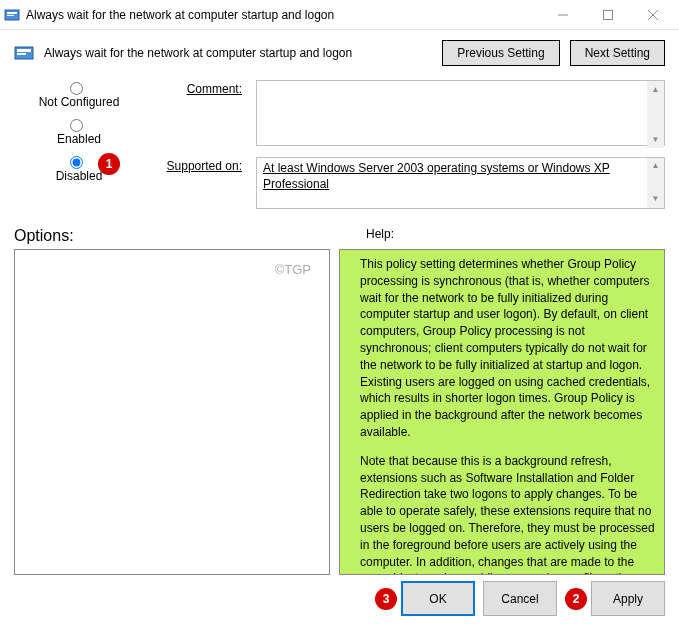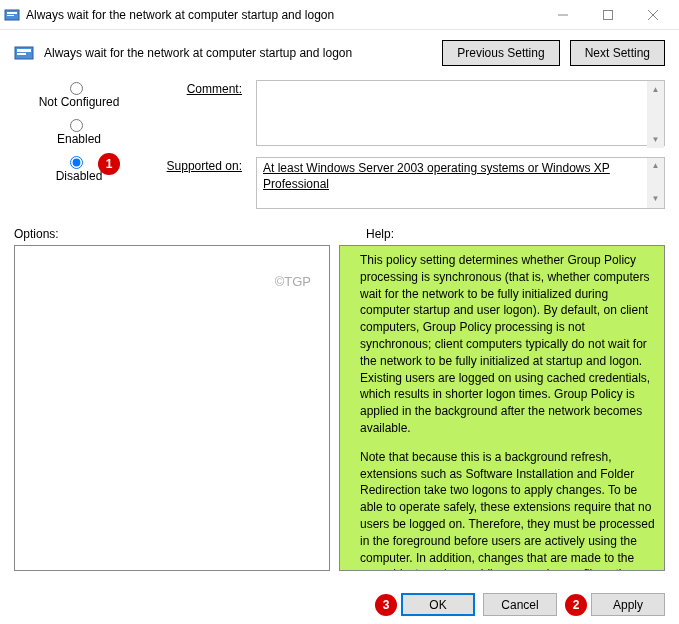--- a/index.html
+++ b/index.html
@@ -25,32 +25,32 @@
     
     .form-col { flex: 1; }
     .form-row { display: flex; gap: 14px; margin-bottom: 8px; text-decoration: underline; }
     .form-label { width: 80px; text-align: right; font-size: 12px; padding-top: 2px; }
     .comment-box { flex: 1; border: 1px solid #c0c0c0; background: #fff; height: 66px; position: relative; resize: none; font-family: inherit; font-size: 12px; padding: 3px; }
     .supported-box { flex: 1; border: 1px solid #c0c0c0; background: #fff; height: 52px; padding: 3px 18px 3px 6px; font-size: 12px; line-height: 1.3; position: relative; overflow: hidden; }
     .vscroll-stub { position: absolute; right: 0; top: 0; bottom: 0; width: 17px; background: #f0f0f0; display: flex; flex-direction: column; justify-content: space-between; }
     .vscroll-stub .arr { width: 17px; height: 17px; display: flex; align-items: center; justify-content: center; color: #888; font-size: 8px; }
     
     .body-labels { display: flex; padding: 10px 14px 4px 14px; }
-    .body-labels .lab-left { width: 324px; font-size: 12px; }
+    .body-labels .lab-left { width: 324px; font-size: 16px; }
     .body-labels .lab-right { font-size: 12px; margin-left: 28px; }
     
     .body-panes { display: flex; padding: 0 0 0 14px; gap: 9px; height: 326px; }
     .options-pane { width: 316px; border: 1px solid #888; background: #fff; position: relative; }
-    .watermark { position: absolute; top: 28px; right: 18px; color: #aaa; font-size: 13px; }
+    .watermark { position: absolute; top: 12px; right: 18px; color: #aaa; font-size: 13px; }
     .help-pane { flex: 1; border: 1px solid #888; background: #bef264; padding: 6px 6px 6px 20px; font-size: 12px; line-height: 1.4; overflow-y: auto; margin-right: 0; }
     .help-pane p { margin-bottom: 12px; }
     .help-scroll-wrap { display: flex; flex: 1; margin-right: 14px; }
     
     .footer { position: absolute; bottom: 8px; right: 14px; display: flex; gap: 8px; align-items: center; }
-    .footer .btn { background: #e1e1e1; border: 1px solid #adadad; width: 74px; height: 23px; font-size: 12px; cursor: pointer; position: relative; }
+    .footer .btn { background: #e1e1e1; border: 1px solid #adadad; width: 74px; height: 35px; font-size: 12px; cursor: pointer; position: relative; }
     .footer .btn.primary { border: 2px solid #0078d7; }
     
     ::-webkit-scrollbar { width: 17px; }
     ::-webkit-scrollbar-track { background: #f0f0f0; }
     ::-webkit-scrollbar-thumb { background: #cdcdcd; }
     ::-webkit-scrollbar-button { background: #f0f0f0; height: 17px; }
   </style>
 </head>
 <body>
 

